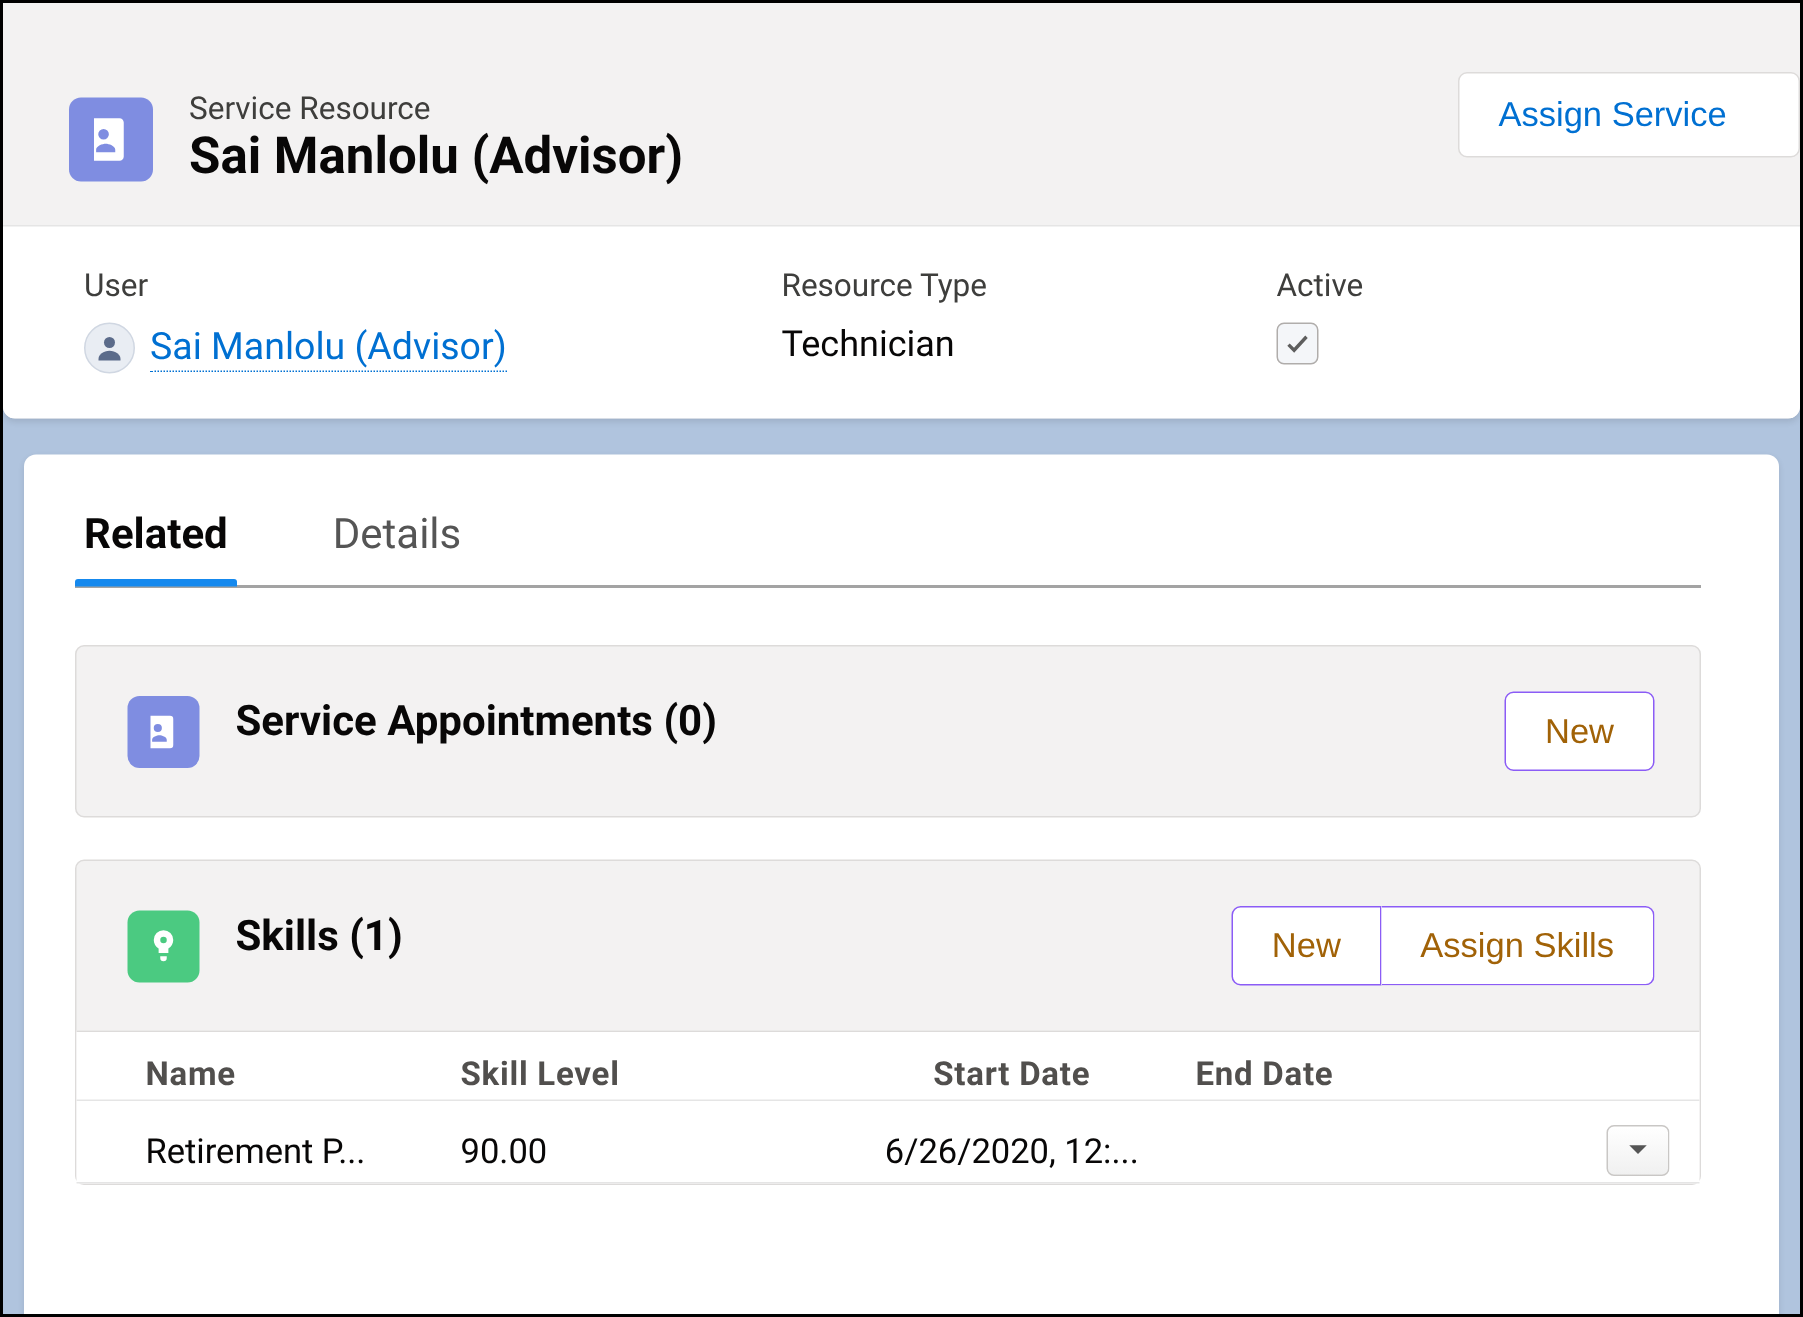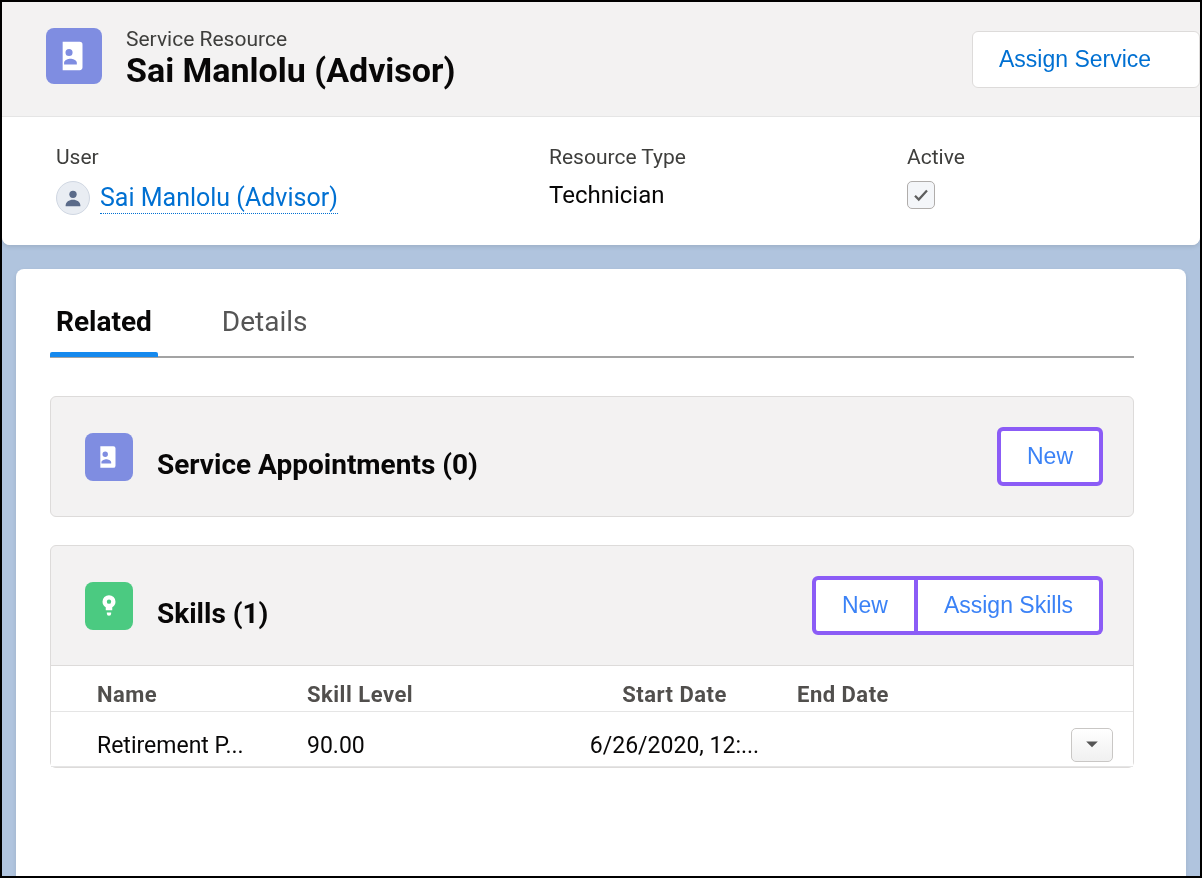--- a/index.html
+++ b/index.html
@@ -29,22 +29,23 @@
   }
   .header-top {
     display: flex;
     align-items: center;
     justify-content: space-between;
     padding: 26px 0 26px 44px;
     background: #f3f2f2;
   }
   .header-title-block {
     display: flex;
-    align-items: flex-start;
+    align-items: center;
     gap: 24px;
+    margin-top: 34px;
   }
   .resource-icon {
     width: 56px; height: 56px;
     background: #7f8de1;
     border-radius: 8px;
     display:flex; align-items:center; justify-content:center;
   }
   .resource-icon svg { width: 34px; height:34px; fill:#fff; }
   .eyebrow {
     font-size: 21px;
@@ -68,21 +69,21 @@
     width: 228px;
     text-align:left;
     white-space:nowrap;
     overflow:hidden;
   }
   .header-fields {
     background:#fff;
     border-top:1px solid #e5e5e5;
     padding: 28px 44px 30px 54px;
     display:flex;
-    gap: 88px;
+    gap: 60px;
   }
   .field { flex: 0 0 auto; }
   .field.f-user { width: 405px; }
   .field.f-type { width: 270px; }
   .field.f-active { }
   .field-label {
     font-size: 21px;
     color: #3e3e3c;
     margin-bottom: 12px;
   }
@@ -160,41 +161,41 @@
     border-radius:6px;
     background:#f3f2f2;
   }
   .related-header {
     display:flex;
     align-items:center;
     justify-content:space-between;
     padding: 30px 30px 30px 34px;
   }
   .related-header .left {
-    display:flex; align-items:flex-end; gap:24px;
+    display:flex; align-items:flex-start; gap:24px;
   }
   .card-icon {
     width:48px; height:48px; border-radius:8px;
     display:flex; align-items:center; justify-content:center;
   }
   .card-icon.blue { background:#7f8de1; }
   .card-icon.green { background:#4bca81; }
   .card-icon svg { width:26px; height:26px; fill:#fff; }
   .card-title {
     font-size:28px;
     font-weight:700;
     color:#080707;
   }
   .button-group {
     display:flex;
   }
   .btn {
     background:#fff;
-    border:4px solid #8b5cf6;
-    color:#3b82f6;
+    border:1px solid #8b5cf6;
+    color:#a16207;
     font-size:23px;
     padding:12px 26px;
     cursor:pointer;
   }
   .btn.single { border-radius:6px; }
   .btn.left { border-radius:6px 0 0 6px; }
   .btn.right { border-radius:0 6px 6px 0; border-left:none; }
 
   .skills-table {
     background:#fff;

